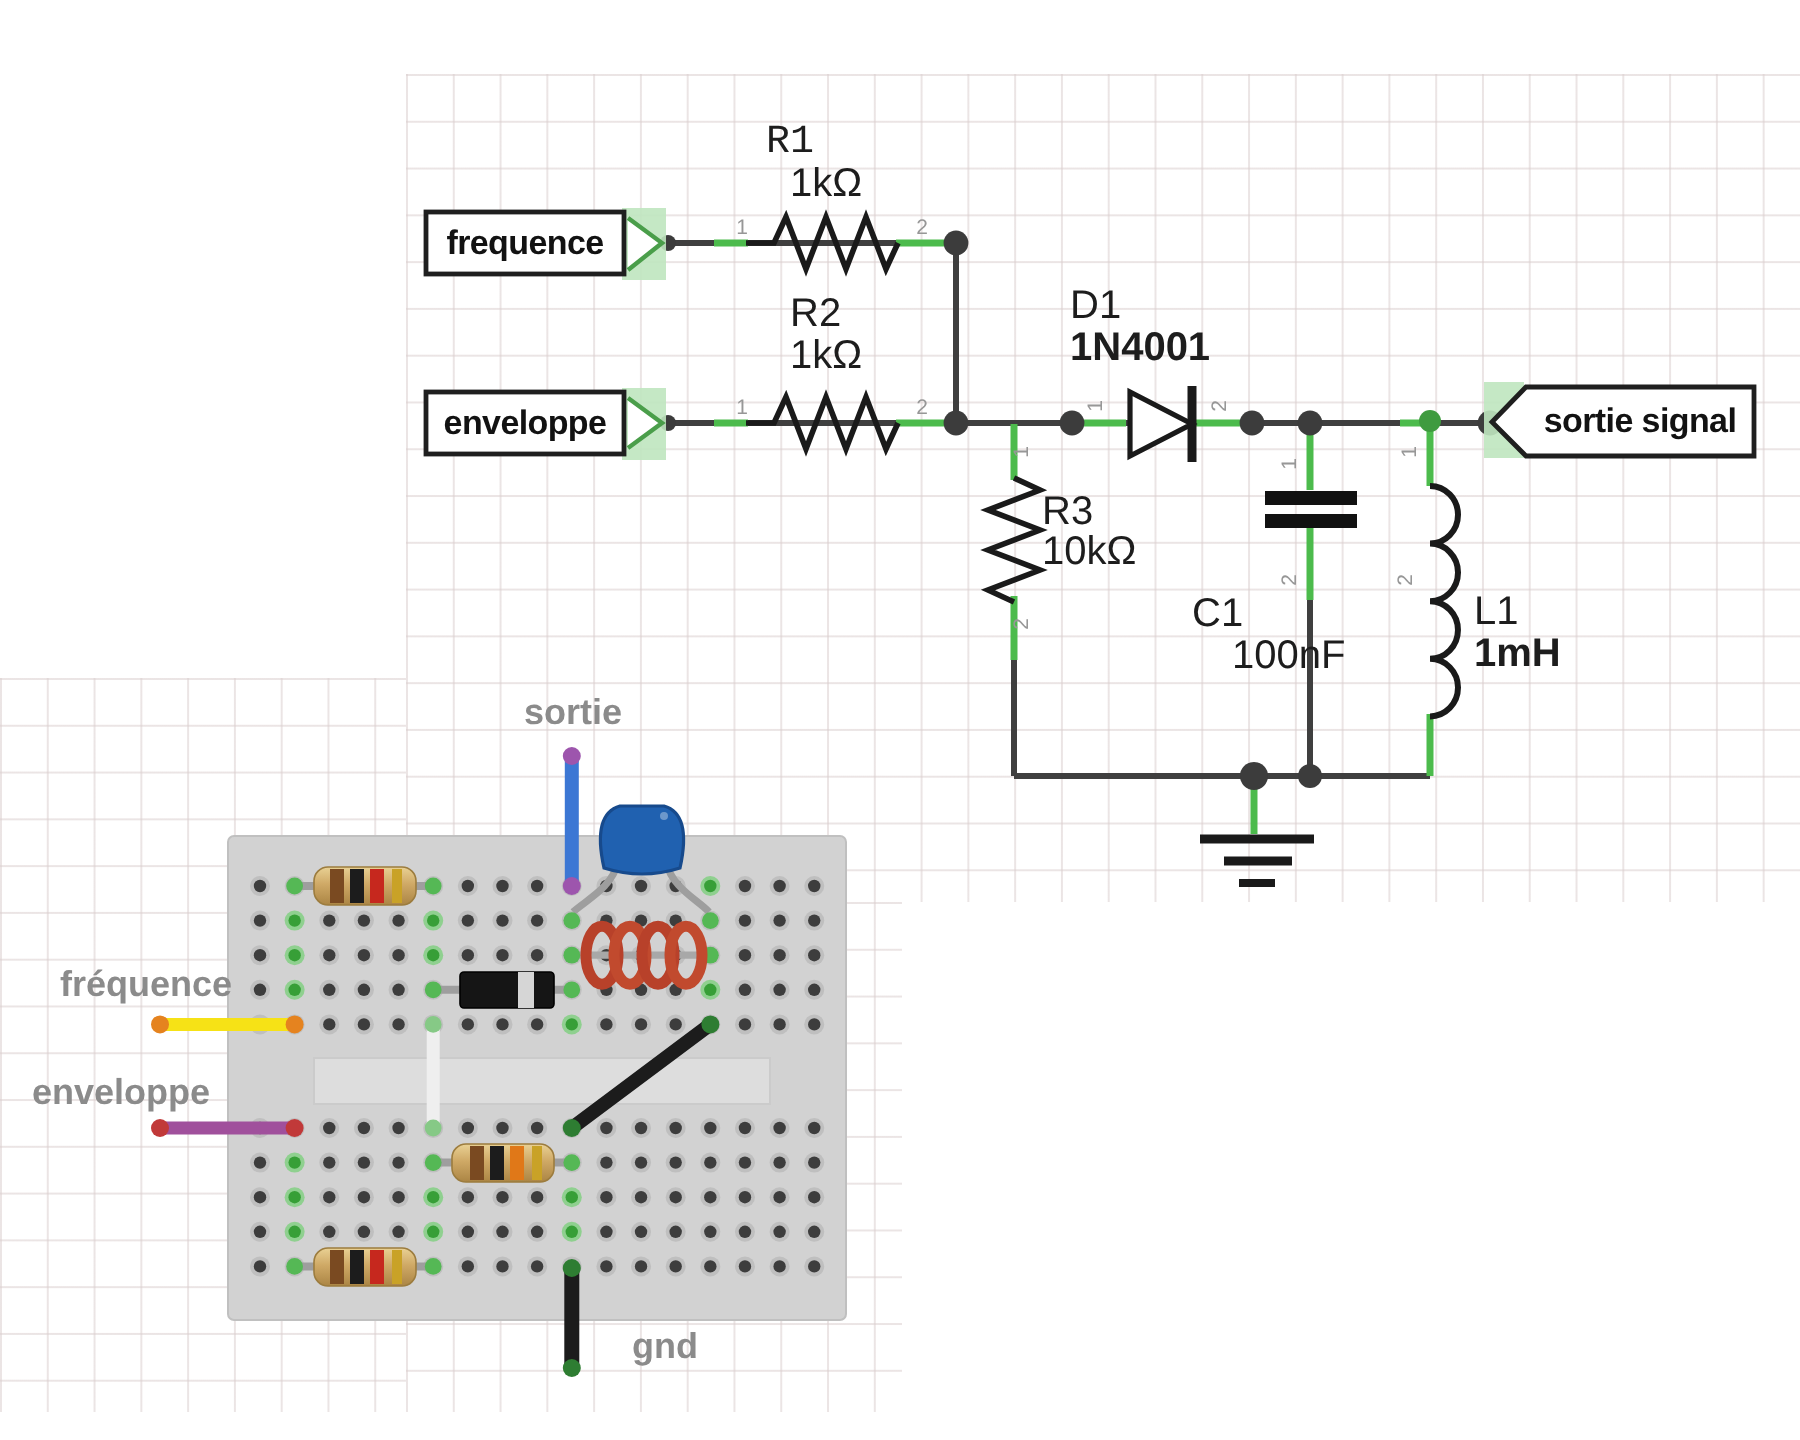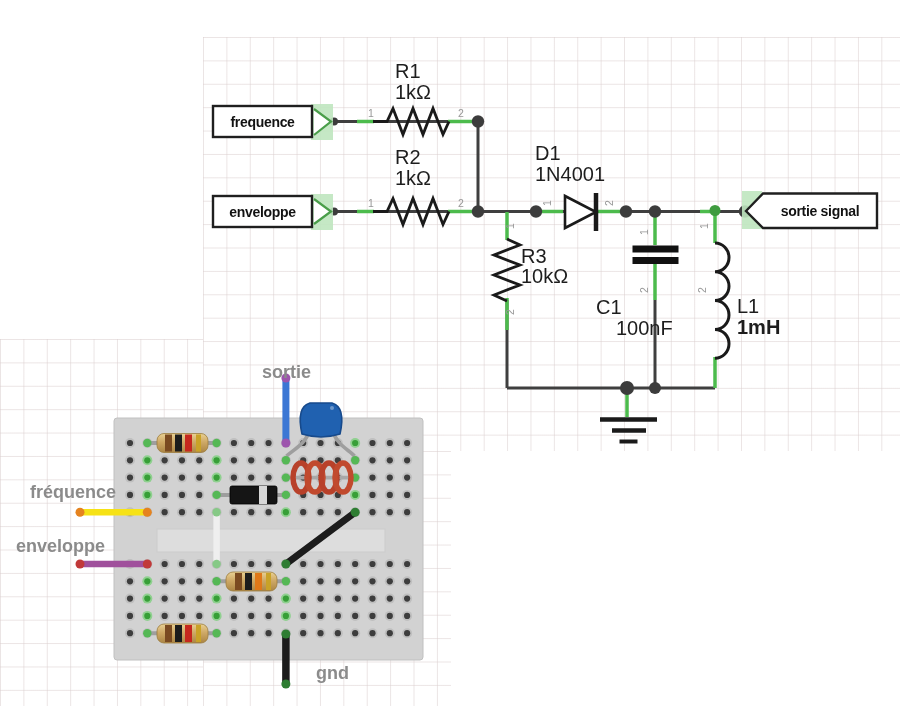--- a/index.html
+++ b/index.html
@@ -10,21 +10,21 @@
   .grid{
     position:absolute;
     background-image:
       linear-gradient(to right, rgba(219,207,207,.55) 1px, transparent 1px),
       linear-gradient(to bottom, rgba(219,207,207,.55) 1px, transparent 1px);
     background-size:23.4px 23.4px;
   }
   #stage-svg{position:absolute;left:0;top:0;}
   .netlabel{
     position:absolute;display:flex;align-items:center;justify-content:center;
-    font-weight:bold;font-size:14px;color:#121212;letter-spacing:-0.3px;white-space:nowrap;
+    font-weight:bold;font-size:17px;color:#121212;letter-spacing:-0.3px;white-space:nowrap;
   }
   .complabel{
     position:absolute;font-size:20px;color:#1d1d1d;line-height:21px;white-space:nowrap;
   }
   .bblabel{
     position:absolute;font-weight:bold;font-size:18px;color:#8b8b8b;white-space:nowrap;
   }
   .pin-num{font-size:10.5px;fill:#979797;font-family:"Liberation Sans","DejaVu Sans",sans-serif;}
 </style>
 </head>
@@ -581,29 +581,29 @@
     <text class="pin-num" x="648" y="290" text-anchor="middle" transform="rotate(-90 648 290)">2</text>
     <text class="pin-num" x="708" y="226" text-anchor="middle" transform="rotate(-90 708 226)">1</text>
     <text class="pin-num" x="706" y="290" text-anchor="middle" transform="rotate(-90 706 290)">2</text>
   </g>
 </svg>
 
 <div class="netlabel" style="left:214px;top:107px;width:97px;height:29px;">frequence</div>
 <div class="netlabel" style="left:214px;top:197px;width:97px;height:29px;">enveloppe</div>
 <div class="netlabel" style="left:764px;top:195px;width:112px;height:31px;">sortie signal</div>
 
-<div class="complabel" style="left:395px;top:61px;">R1</div>
+<div class="complabel" style="left:383px;top:61px;font-family:Liberation Mono, monospace;">R1</div>
 <div class="complabel" style="left:395px;top:82px;">1kΩ</div>
 <div class="complabel" style="left:395px;top:147px;">R2</div>
 <div class="complabel" style="left:395px;top:168px;">1kΩ</div>
 <div class="complabel" style="left:535px;top:143px;">D1</div>
-<div class="complabel" style="left:535px;top:164px;">1N4001</div>
+<div class="complabel" style="left:535px;top:164px;font-weight:bold;">1N4001</div>
 <div class="complabel" style="left:521px;top:246px;">R3</div>
 <div class="complabel" style="left:521px;top:266px;">10kΩ</div>
 <div class="complabel" style="left:596px;top:297px;">C1</div>
 <div class="complabel" style="left:616px;top:318px;">100nF</div>
 <div class="complabel" style="left:737px;top:296px;">L1</div>
 <div class="complabel" style="left:737px;top:317px;font-weight:bold;">1mH</div>
 
-<div class="bblabel" style="left:262px;top:362px;">sortie</div>
+<div class="bblabel" style="left:262px;top:346px;">sortie</div>
 <div class="bblabel" style="left:30px;top:482px;">fréquence</div>
 <div class="bblabel" style="left:16px;top:536px;">enveloppe</div>
 <div class="bblabel" style="left:316px;top:663px;">gnd</div>
 
 </body></html>

